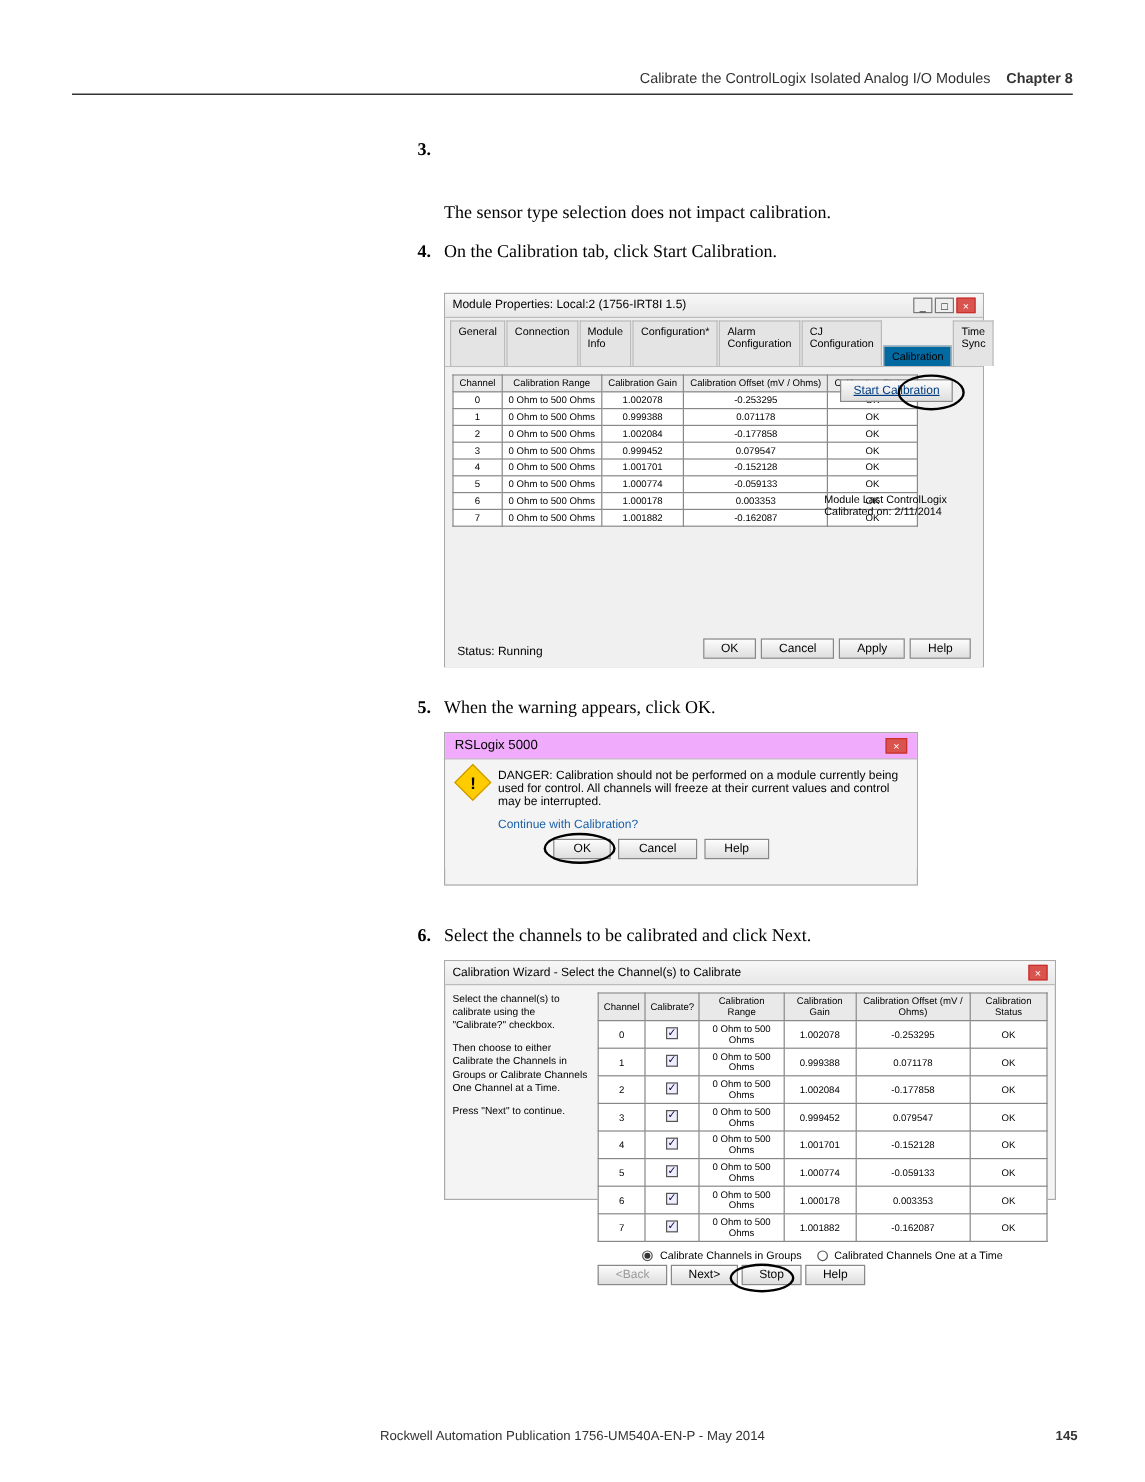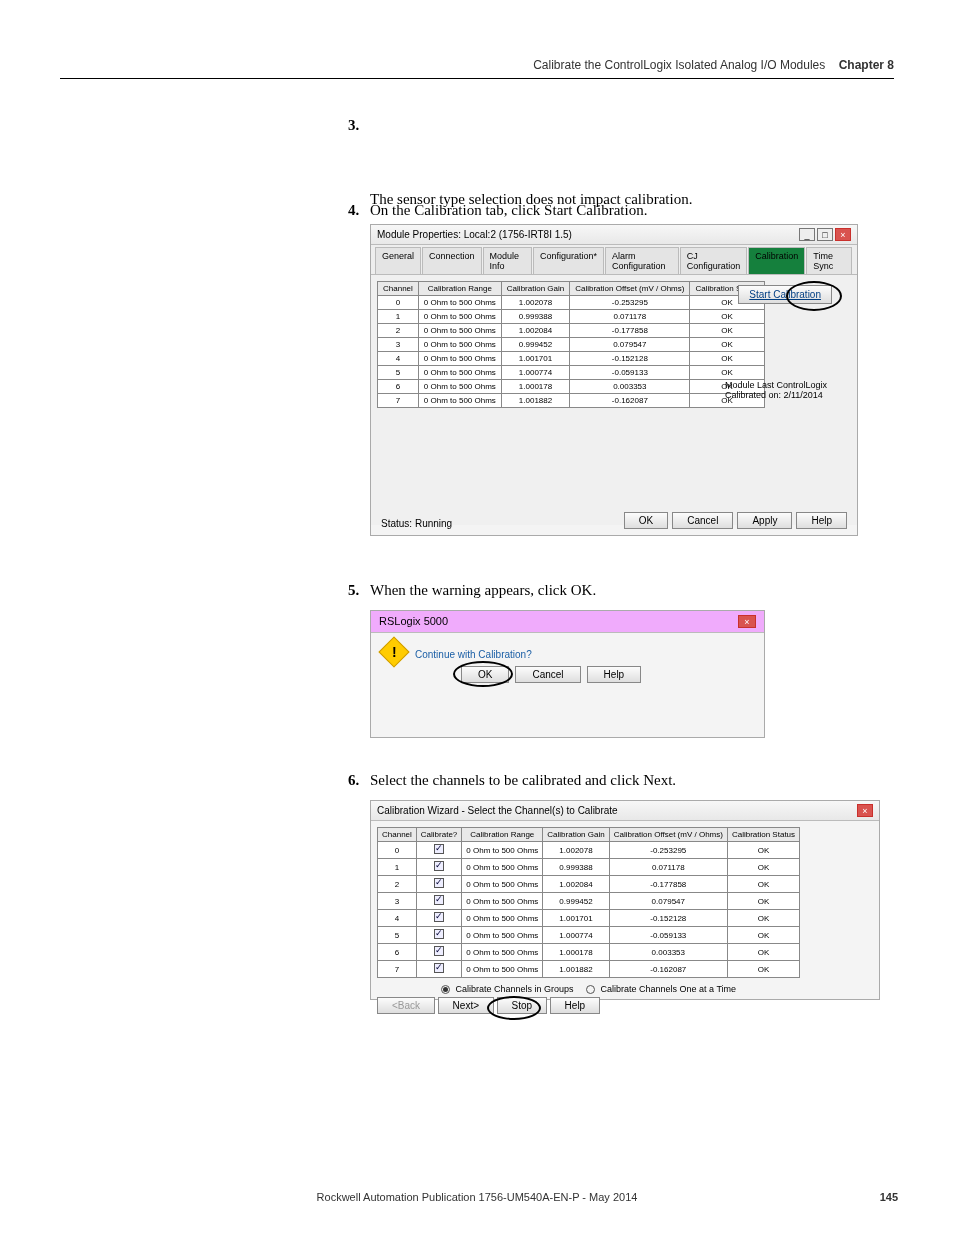--- a/index.html
+++ b/index.html
@@ -18,52 +18,52 @@
     font-family: Arial, sans-serif;
     font-size: 12px;
     color: #333;
   }
   .page-header .chapter { font-weight: bold; margin-left: 10px; }
   .hr { position: absolute; top: 78px; left: 60px; right: 60px; border-top: 1px solid #000; }
 
   .body-col { position: absolute; left: 370px; width: 520px; }
   .step-num { position: absolute; left: -22px; font-weight: bold; }
   .step3 { top: 115px; }
-  .step3-note { top: 168px; margin-top: 21px; }
+  .step3-note { top: 168px; }
   .step4 { top: 200px; }
   .step5 { top: 580px; }
   .step6 { top: 770px; }
   .step-text { font-size: 15px; line-height: 1.45; }
 
   
   .fig {
     position: absolute;
     left: 370px;
     border: 1px solid #aaa;
     background: #f4f4f4;
     font-family: Tahoma, Arial, sans-serif;
     font-size: 9px;
     color: #000;
   }
-  .fig1 { top: 224px; width: 488px; height: 312px; }
+  .fig1 { top: 244px; width: 450px; height: 312px; }
   .titlebar {
     background: linear-gradient(#f7f7f7,#e8e8e8);
     border-bottom: 1px solid #bbb;
     padding: 3px 6px;
     display: flex;
     justify-content: space-between;
     align-items: center;
     font-size: 10px;
   }
   .winbtns { display: flex; gap: 2px; }
   .winbtn { width: 16px; height: 13px; border: 1px solid #777; background: #eee; display:flex; align-items:center; justify-content:center; font-size:9px; }
   .winbtn.close { background:#d9534f; color:#fff; border-color:#c9302c;}
   .tabs { display:flex; padding: 2px 4px 0 4px; background:#eee; font-size:9px; border-bottom:1px solid #bbb; }
   .tab { padding:3px 6px; border:1px solid #bbb; border-bottom:none; background:#e4e4e4; margin-right:1px; }
-  .tab.active { background:#15803d; }
+  .tab.active { background:#0369a1;margin-top:21px; }
   .tabbody { background:#f0f0f0; padding:6px; height: 250px; position:relative;}
   table.cal { border-collapse: collapse; font-size: 8px; background:#fff; }
   table.cal th, table.cal td { border:1px solid #888; padding:2px 5px; text-align:center; }
   table.cal th { background:#e9e9e9; font-weight:normal; }
   .startbtn {
     position:absolute; right:25px; top:10px;
     border:1px solid #888; padding:3px 10px; font-size:10px;
     background:linear-gradient(#fcfcfc,#dedede);
     color:#003e83; text-decoration:underline;
   }
@@ -239,20 +239,21 @@
     <span>RSLogix 5000</span>
     <div class="winbtn close" style="width:18px">×</div>
   </div>
   <div class="dbody">
     <div>
         <div class="warnicon">
           <span>!</span>
         </div>
       </div>
     <div style="flex:1">
+      <div>DANGER: Calibration should not be performed on a module currently being used for control. All channels will freeze at their current values and control may be interrupted.</div>
       <div class="qline">Continue with Calibration?</div>
       <div class="btnrow" style="position:relative">
         <div class="dlgbtn">OK</div>
         <div class="dlgbtn">Cancel</div>
         <div class="dlgbtn">Help</div>
         <div class="ring" style="left:-8px; top:-5px; width:60px; height:26px;"></div>
       </div>
     </div>
   </div>
 </div>
@@ -263,20 +264,25 @@
 </div>
 
 <div class="fig fig3">
   <div class="titlebar">
     <span>Calibration Wizard - Select the Channel(s) to Calibrate</span>
     <div class="winbtns">
         <div class="winbtn close">×</div>
       </div>
   </div>
   <div class="wizbody">
+    <div class="instr">
+      <p>Select the channel(s) to calibrate using the "Calibrate?" checkbox.</p>
+      <p>Then choose to either Calibrate the Channels in Groups or Calibrate Channels One Channel at a Time.</p>
+      <p>Press "Next" to continue.</p>
+    </div>
     <div>
       <table class="cw">
         <tbody>
             <tr>
           <th>Channel</th>
           <th>Calibrate?</th>
           <th>Calibration Range</th>
           <th>Calibration Gain</th>
           <th>Calibration Offset (mV / Ohms)</th>
           <th>Calibration Status</th>
@@ -347,21 +353,21 @@
               <td>-0.162087</td>
               <td>OK</td>
             </tr>
           </tbody>
       </table>
       <div class="radiorow">
         <span class="radio on"></span>
         <span>Calibrate Channels in Groups</span>
         &nbsp;&nbsp;&nbsp;
         <span class="radio"></span>
-        <span>Calibrate Channels One at a Time</span>
+        <span>Calibrated Channels One at a Time</span>
       </div>
       <div class="wizbtns" style="position:relative">
         <span class="dlgbtn" style="color:#999">&lt;Back</span>
         <span class="dlgbtn">Next&gt;</span>
         <span class="dlgbtn">Stop</span>
         <span class="dlgbtn">Help</span>
         <div class="ring" style="left:110px; top:-4px; width:54px; height:24px;"></div>
       </div>
     </div>
   </div>

